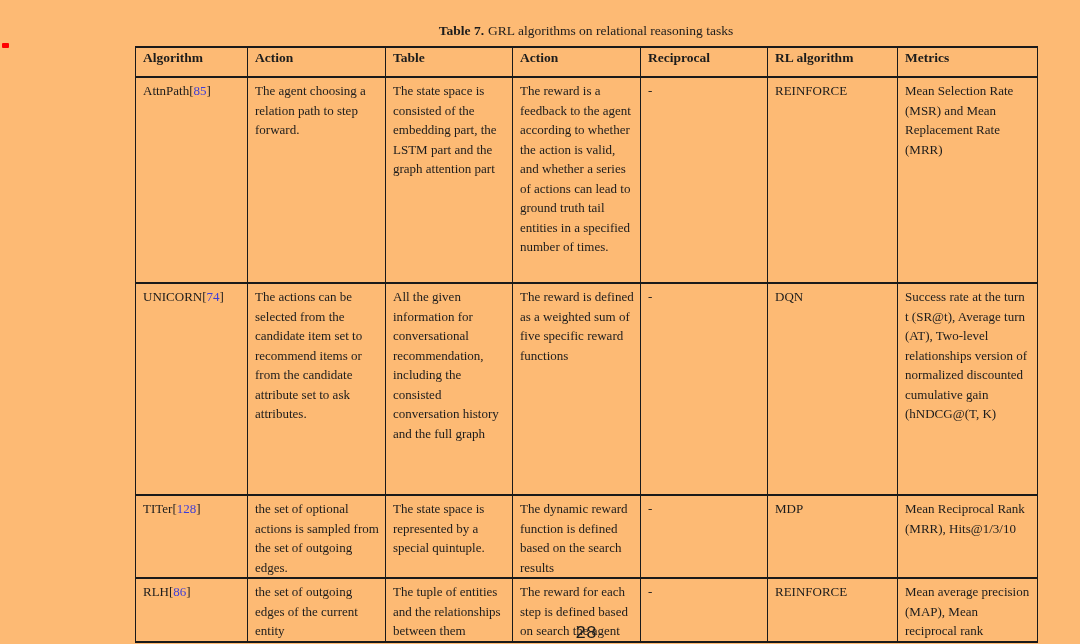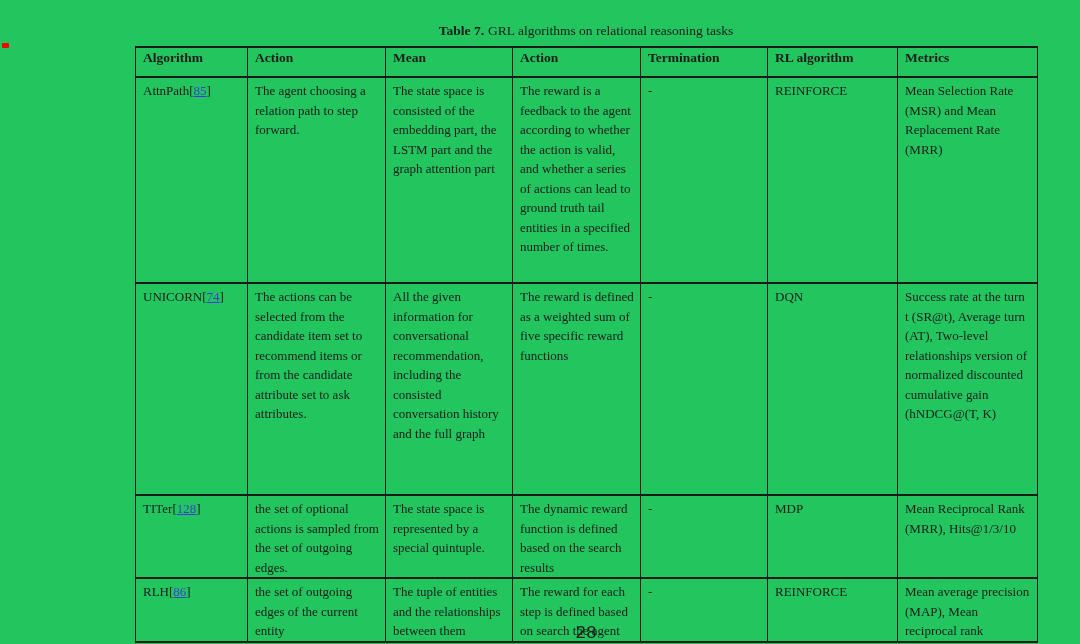--- a/index.html
+++ b/index.html
@@ -1,21 +1,21 @@
 <!DOCTYPE html>
 <html><head>
 <meta charset="utf-8">
 <style>
   * { box-sizing: border-box; }
   html, body { margin: 0; padding: 0; background: #ffffff; }
   .page {
     position: relative;
     width: 1080px;
     height: 644px;
-    background: #22c55e;
+    background: #fdba74;
     font-family: "Liberation Serif", "DejaVu Serif", serif;
     color: #1c1c1c;
     overflow: hidden;
   }
   .red-marker {
     position: absolute;
     left: 2px;
     top: 43px;
     width: 7px;
     height: 5px;
@@ -62,21 +62,20 @@
     vertical-align: top;
     padding: 3px 6px 0 7px;
   }
   tr.hdr { height: 26px; }
   tr.r1 { height: 206px; }
   tr.r2 { height: 212px; }
   tr.r3 { height: 82px; }
   tr.r4 { height: 60px; margin-top: 17px; }
   a.ref {
     color: #3d3dd9;
-    text-decoration: underline;
     cursor: pointer;
   }
   .page-number {
     position: absolute;
     left: 135px;
     top: 623px;
     width: 902px;
     text-align: center;
     font-size: 18px;
     font-family: Liberation Mono, monospace;
@@ -100,23 +99,23 @@
       <col style="width:127px">
       <col style="width:128px">
       <col style="width:127px">
       <col style="width:130px">
       <col style="width:140px">
     </colgroup>
     <thead>
       <tr class="hdr">
         <th>Algorithm</th>
         <th>Action</th>
-        <th>Mean</th>
+        <th>Table</th>
         <th>Action</th>
-        <th>Termination</th>
+        <th>Reciprocal</th>
         <th>RL algorithm</th>
         <th>Metrics</th>
       </tr>
     </thead>
     <tbody>
       <tr class="r1">
         <td><span>AttnPath[</span><a class="ref">85</a><span>]</span></td>
         <td>The agent choosing a relation path to step forward.</td>
         <td>The state space is consisted of the embedding part, the LSTM part and the graph attention part</td>
         <td>The reward is a feedback to the agent according to whether the action is valid, and whether a series of actions can lead to ground truth tail entities in a specified number of times.</td>

